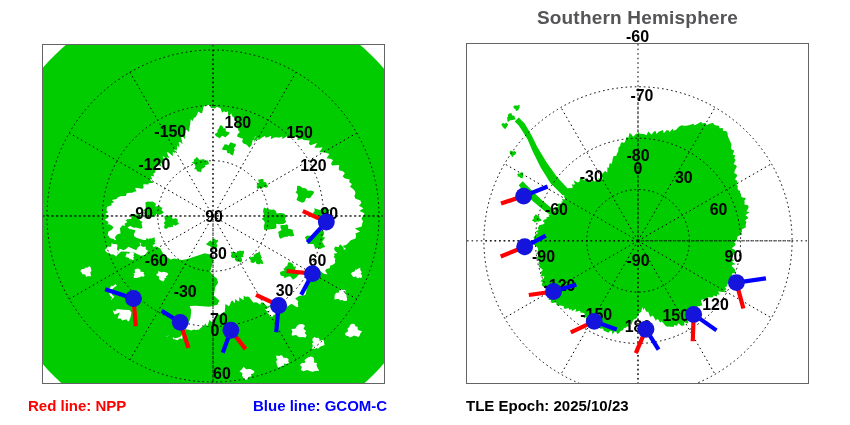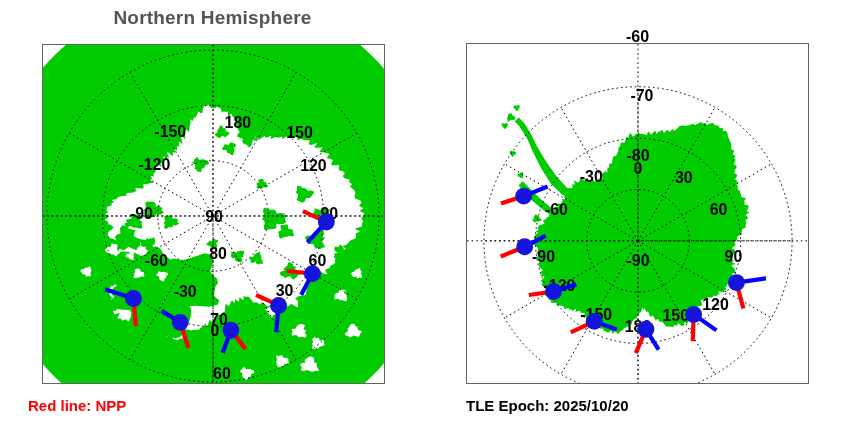--- a/index.html
+++ b/index.html
@@ -21,21 +21,20 @@
   .legend-row{position:absolute;left:0;top:392px;width:690px;height:33px;}
   .legend-item{position:absolute;font-size:15px;font-weight:bold;white-space:nowrap;}
   #legend-npp{left:28px;top:5px;}
   #legend-gcom{left:253px;top:5px;}
   #legend-epoch{left:466px;top:5px;}
 </style>
 </head>
 <body>
 
 <div class="panel" id="panel-north">
-  <div class="panel-title">Northern Hemisphere</div>
   <div class="plot-frame" id="frame-north">
     <svg class="map-svg" id="svg-north" viewBox="0 0 343 340" preserveAspectRatio="none">
         <defs>
           <clipPath id="clipN">
             <rect x="0" y="0" width="343" height="340"></rect>
           </clipPath>
         </defs>
         <g clip-path="url(#clipN)">
           <g fill="#00CC00" stroke="none">
             <path d="M 171.0,-55.0 L 175.0,-55.0 L 178.9,-54.9 L 182.9,-54.7 L 186.8,-54.4 L 190.8,-54.1 L 194.7,-53.8 L 198.7,-53.3 L 202.6,-52.8 L 206.5,-52.2 L 210.4,-51.6 L 214.3,-50.8 L 218.2,-50.0 L 222.1,-49.2 L 225.9,-48.3 L 229.8,-47.3 L 233.6,-46.2 L 237.4,-45.1 L 241.1,-43.9 L 244.9,-42.6 L 248.6,-41.3 L 252.3,-39.9 L 256.0,-38.5 L 259.7,-37.0 L 263.3,-35.4 L 266.9,-33.7 L 270.5,-32.0 L 274.1,-30.3 L 277.6,-28.4 L 281.1,-26.5 L 284.5,-24.6 L 287.9,-22.6 L 291.3,-20.5 L 294.6,-18.4 L 297.9,-16.2 L 301.2,-13.9 L 304.4,-11.6 L 307.6,-9.3 L 310.8,-6.9 L 313.9,-4.4 L 316.9,-1.9 L 319.9,0.7 L 322.9,3.3 L 325.8,6.0 L 328.7,8.7 L 331.5,11.5 L 334.3,14.3 L 337.0,17.2 L 339.7,20.1 L 342.3,23.1 L 344.9,26.1 L 347.4,29.1 L 349.9,32.2 L 352.3,35.4 L 354.6,38.6 L 356.9,41.8 L 359.2,45.1 L 361.4,48.4 L 363.5,51.7 L 365.6,55.1 L 367.6,58.5 L 369.5,61.9 L 371.4,65.4 L 373.3,68.9 L 375.0,72.5 L 376.7,76.1 L 378.4,79.7 L 380.0,83.3 L 381.5,87.0 L 382.9,90.7 L 384.3,94.4 L 385.6,98.1 L 386.9,101.9 L 388.1,105.6 L 389.2,109.4 L 390.3,113.2 L 391.3,117.1 L 392.2,120.9 L 393.0,124.8 L 393.8,128.7 L 394.6,132.6 L 395.2,136.5 L 395.8,140.4 L 396.3,144.3 L 396.8,148.3 L 397.1,152.2 L 397.4,156.2 L 397.7,160.1 L 397.9,164.1 L 398.0,168.0 L 398.0,172.0 L 398.0,176.0 L 397.9,179.9 L 397.7,183.9 L 397.4,187.8 L 397.1,191.8 L 396.8,195.7 L 396.3,199.7 L 395.8,203.6 L 395.2,207.5 L 394.6,211.4 L 393.8,215.3 L 393.0,219.2 L 392.2,223.1 L 391.3,226.9 L 390.3,230.8 L 389.2,234.6 L 388.1,238.4 L 386.9,242.1 L 385.6,245.9 L 384.3,249.6 L 382.9,253.3 L 381.5,257.0 L 380.0,260.7 L 378.4,264.3 L 376.7,267.9 L 375.0,271.5 L 373.3,275.1 L 371.4,278.6 L 369.5,282.1 L 367.6,285.5 L 365.6,288.9 L 363.5,292.3 L 361.4,295.6 L 359.2,298.9 L 356.9,302.2 L 354.6,305.4 L 352.3,308.6 L 349.9,311.8 L 347.4,314.9 L 344.9,317.9 L 342.3,320.9 L 339.7,323.9 L 337.0,326.8 L 334.3,329.7 L 331.5,332.5 L 328.7,335.3 L 325.8,338.0 L 322.9,340.7 L 319.9,343.3 L 316.9,345.9 L 313.9,348.4 L 310.8,350.9 L 307.6,353.3 L 304.4,355.6 L 301.2,357.9 L 297.9,360.2 L 294.6,362.4 L 291.3,364.5 L 287.9,366.6 L 284.5,368.6 L 281.1,370.5 L 277.6,372.4 L 274.1,374.3 L 270.5,376.0 L 266.9,377.7 L 263.3,379.4 L 259.7,381.0 L 256.0,382.5 L 252.3,383.9 L 248.6,385.3 L 244.9,386.6 L 241.1,387.9 L 237.4,389.1 L 233.6,390.2 L 229.8,391.3 L 225.9,392.3 L 222.1,393.2 L 218.2,394.0 L 214.3,394.8 L 210.4,395.6 L 206.5,396.2 L 202.6,396.8 L 198.7,397.3 L 194.7,397.8 L 190.8,398.1 L 186.8,398.4 L 182.9,398.7 L 178.9,398.9 L 175.0,399.0 L 171.0,399.0 L 167.0,399.0 L 163.1,398.9 L 159.1,398.7 L 155.2,398.4 L 151.2,398.1 L 147.3,397.8 L 143.3,397.3 L 139.4,396.8 L 135.5,396.2 L 131.6,395.6 L 127.7,394.8 L 123.8,394.0 L 119.9,393.2 L 116.1,392.3 L 112.2,391.3 L 108.4,390.2 L 104.6,389.1 L 100.9,387.9 L 97.1,386.6 L 93.4,385.3 L 89.7,383.9 L 86.0,382.5 L 82.3,381.0 L 78.7,379.4 L 75.1,377.7 L 71.5,376.0 L 67.9,374.3 L 64.4,372.4 L 60.9,370.5 L 57.5,368.6 L 54.1,366.6 L 50.7,364.5 L 47.4,362.4 L 44.1,360.2 L 40.8,357.9 L 37.6,355.6 L 34.4,353.3 L 31.2,350.9 L 28.1,348.4 L 25.1,345.9 L 22.1,343.3 L 19.1,340.7 L 16.2,338.0 L 13.3,335.3 L 10.5,332.5 L 7.7,329.7 L 5.0,326.8 L 2.3,323.9 L -0.3,320.9 L -2.9,317.9 L -5.4,314.9 L -7.9,311.8 L -10.3,308.6 L -12.6,305.4 L -14.9,302.2 L -17.2,298.9 L -19.4,295.6 L -21.5,292.3 L -23.6,288.9 L -25.6,285.5 L -27.5,282.1 L -29.4,278.6 L -31.3,275.1 L -33.0,271.5 L -34.7,267.9 L -36.4,264.3 L -38.0,260.7 L -39.5,257.0 L -40.9,253.3 L -42.3,249.6 L -43.6,245.9 L -44.9,242.1 L -46.1,238.4 L -47.2,234.6 L -48.3,230.8 L -49.3,226.9 L -50.2,223.1 L -51.0,219.2 L -51.8,215.3 L -52.6,211.4 L -53.2,207.5 L -53.8,203.6 L -54.3,199.7 L -54.8,195.7 L -55.1,191.8 L -55.4,187.8 L -55.7,183.9 L -55.9,179.9 L -56.0,176.0 L -56.0,172.0 L -56.0,168.0 L -55.9,164.1 L -55.7,160.1 L -55.4,156.2 L -55.1,152.2 L -54.8,148.3 L -54.3,144.3 L -53.8,140.4 L -53.2,136.5 L -52.6,132.6 L -51.8,128.7 L -51.0,124.8 L -50.2,120.9 L -49.3,117.1 L -48.3,113.2 L -47.2,109.4 L -46.1,105.6 L -44.9,101.9 L -43.6,98.1 L -42.3,94.4 L -40.9,90.7 L -39.5,87.0 L -38.0,83.3 L -36.4,79.7 L -34.7,76.1 L -33.0,72.5 L -31.3,68.9 L -29.4,65.4 L -27.5,61.9 L -25.6,58.5 L -23.6,55.1 L -21.5,51.7 L -19.4,48.4 L -17.2,45.1 L -14.9,41.8 L -12.6,38.6 L -10.3,35.4 L -7.9,32.2 L -5.4,29.1 L -2.9,26.1 L -0.3,23.1 L 2.3,20.1 L 5.0,17.2 L 7.7,14.3 L 10.5,11.5 L 13.3,8.7 L 16.2,6.0 L 19.1,3.3 L 22.1,0.7 L 25.1,-1.9 L 28.1,-4.4 L 31.2,-6.9 L 34.4,-9.3 L 37.6,-11.6 L 40.8,-13.9 L 44.1,-16.2 L 47.4,-18.4 L 50.7,-20.5 L 54.1,-22.6 L 57.5,-24.6 L 60.9,-26.5 L 64.4,-28.4 L 67.9,-30.3 L 71.5,-32.0 L 75.1,-33.7 L 78.7,-35.4 L 82.3,-37.0 L 86.0,-38.5 L 89.7,-39.9 L 93.4,-41.3 L 97.1,-42.6 L 100.9,-43.9 L 104.6,-45.1 L 108.4,-46.2 L 112.2,-47.3 L 116.1,-48.3 L 119.9,-49.2 L 123.8,-50.0 L 127.7,-50.8 L 131.6,-51.6 L 135.5,-52.2 L 139.4,-52.8 L 143.3,-53.3 L 147.3,-53.8 L 151.2,-54.1 L 155.2,-54.4 L 159.1,-54.7 L 163.1,-54.9 L 167.0,-55.0 L 171.0,-55.0 Z M 171.0,63.7 L 169.1,63.3 L 167.1,60.0 L 165.2,60.8 L 163.2,60.9 L 161.4,62.1 L 160.1,68.7 L 158.3,68.4 L 156.2,66.9 L 154.9,70.2 L 153.5,72.8 L 151.8,73.2 L 150.7,76.5 L 148.6,74.8 L 148.0,79.7 L 147.3,83.4 L 146.8,87.5 L 144.5,85.3 L 143.0,85.7 L 143.1,90.8 L 142.9,94.8 L 140.2,91.8 L 138.9,92.6 L 140.4,99.8 L 137.7,97.3 L 136.5,98.1 L 137.3,103.0 L 134.9,101.2 L 134.8,103.9 L 134.5,106.1 L 132.2,104.9 L 133.1,108.9 L 130.6,107.4 L 130.6,109.8 L 130.4,111.8 L 126.3,108.2 L 124.4,107.9 L 127.0,113.7 L 124.5,112.5 L 125.5,115.8 L 120.2,111.5 L 121.7,115.3 L 121.5,117.0 L 121.7,119.2 L 120.3,119.5 L 117.9,118.9 L 119.6,122.4 L 116.0,120.7 L 114.9,121.5 L 114.1,122.6 L 112.5,122.9 L 114.0,125.8 L 112.9,126.6 L 113.1,128.4 L 111.5,128.8 L 111.0,130.0 L 112.0,132.2 L 108.4,131.4 L 109.3,133.5 L 109.9,135.3 L 107.0,135.0 L 111.3,138.9 L 108.5,138.8 L 106.3,139.1 L 106.0,140.3 L 102.3,140.0 L 100.5,140.6 L 101.2,142.4 L 101.1,143.8 L 100.0,144.7 L 93.1,143.6 L 93.0,145.1 L 94.2,147.0 L 91.7,147.7 L 89.7,148.7 L 84.4,148.8 L 83.8,150.3 L 83.4,151.8 L 77.8,152.2 L 75.0,153.3 L 74.1,154.9 L 69.2,155.9 L 71.6,158.0 L 68.7,159.4 L 69.2,161.3 L 64.5,162.7 L 64.1,164.5 L 64.0,166.4 L 65.5,168.3 L 62.6,170.1 L 66.0,172.0 L 65.3,173.8 L 62.1,175.8 L 65.2,177.5 L 66.1,179.3 L 62.7,181.5 L 67.4,182.9 L 61.6,185.4 L 63.6,187.1 L 65.6,188.7 L 64.3,190.8 L 66.5,192.3 L 67.2,194.1 L 71.0,195.1 L 72.6,196.5 L 71.5,198.7 L 68.8,201.3 L 73.3,201.9 L 68.3,205.4 L 70.1,206.7 L 74.4,207.1 L 74.4,209.1 L 74.8,210.9 L 74.3,213.1 L 73.3,215.5 L 73.4,217.5 L 73.5,219.5 L 69.4,223.7 L 70.0,225.7 L 72.1,226.8 L 70.1,230.3 L 70.1,232.6 L 71.7,234.0 L 69.5,237.9 L 70.8,239.6 L 66.8,245.0 L 67.5,247.2 L 66.8,250.5 L 67.8,252.6 L 69.6,254.1 L 66.7,259.5 L 71.0,258.9 L 72.1,261.0 L 70.4,265.8 L 70.8,268.7 L 71.9,271.1 L 77.3,269.0 L 74.9,275.0 L 78.2,275.0 L 79.6,277.1 L 83.8,275.9 L 85.3,277.8 L 88.1,278.2 L 90.2,279.3 L 91.3,281.7 L 93.3,283.0 L 95.0,284.6 L 99.8,281.7 L 101.5,283.3 L 102.2,286.5 L 104.3,287.5 L 106.7,288.0 L 110.1,286.5 L 113.9,284.2 L 114.7,287.5 L 115.6,290.8 L 117.7,291.8 L 120.5,291.0 L 123.5,289.6 L 124.4,293.5 L 127.5,291.5 L 130.0,291.1 L 130.8,295.8 L 133.0,296.3 L 135.1,297.1 L 138.0,295.0 L 140.1,296.1 L 143.4,291.6 L 145.7,290.8 L 148.3,288.9 L 150.7,287.1 L 152.5,289.0 L 155.0,286.1 L 156.9,286.4 L 159.2,284.0 L 161.2,283.5 L 163.5,279.9 L 165.2,283.6 L 167.4,276.4 L 169.1,278.1 L 171.0,278.8 L 172.8,275.0 L 174.5,270.9 L 176.2,270.9 L 178.0,271.7 L 179.7,271.1 L 181.2,268.7 L 182.8,268.5 L 183.5,260.6 L 185.2,261.6 L 187.0,262.7 L 188.2,260.7 L 189.2,257.7 L 190.7,257.2 L 192.9,259.8 L 193.4,255.5 L 195.4,257.2 L 197.3,258.1 L 197.5,253.5 L 199.7,255.4 L 201.8,256.5 L 201.8,252.1 L 203.9,253.4 L 205.4,252.9 L 207.3,253.5 L 211.7,259.3 L 213.3,258.8 L 215.3,259.0 L 218.5,261.4 L 219.3,259.1 L 221.2,258.9 L 225.9,263.3 L 227.5,262.4 L 229.3,261.8 L 233.3,264.4 L 236.3,265.2 L 236.9,262.7 L 240.7,264.5 L 241.6,262.4 L 245.3,263.8 L 247.1,262.7 L 250.3,263.2 L 253.0,263.1 L 256.7,263.9 L 256.5,260.6 L 256.4,257.4 L 262.1,260.0 L 263.5,258.3 L 262.5,254.4 L 267.3,255.7 L 267.9,253.3 L 270.8,252.8 L 269.9,249.3 L 275.3,250.6 L 275.6,248.0 L 272.5,243.1 L 273.8,241.4 L 278.3,241.7 L 279.3,239.7 L 277.4,235.9 L 282.5,236.4 L 279.4,232.1 L 280.2,230.1 L 286.2,230.7 L 283.8,227.0 L 285.1,225.2 L 288.5,224.3 L 288.9,222.0 L 291.9,220.8 L 293.9,219.2 L 293.6,216.6 L 296.0,215.1 L 297.5,213.1 L 300.8,211.7 L 297.0,208.1 L 298.7,206.2 L 305.0,205.4 L 301.5,202.1 L 305.6,200.6 L 307.6,198.5 L 309.6,196.4 L 314.3,194.7 L 314.9,192.2 L 314.3,189.6 L 318.9,187.5 L 313.6,184.5 L 320.7,182.5 L 321.0,179.9 L 321.9,177.3 L 320.2,174.6 L 321.9,172.0 L 323.4,169.3 L 318.4,166.9 L 322.3,164.1 L 317.8,161.7 L 320.1,159.0 L 319.3,156.4 L 314.0,154.4 L 313.2,152.0 L 314.3,149.3 L 313.7,146.8 L 311.6,144.7 L 308.8,142.7 L 310.7,139.7 L 307.9,137.9 L 308.5,135.2 L 303.3,134.1 L 301.4,132.1 L 303.6,128.9 L 301.7,127.0 L 297.7,125.9 L 297.5,123.5 L 298.0,120.7 L 290.6,121.2 L 289.8,119.1 L 291.8,115.7 L 288.9,114.5 L 285.2,113.8 L 288.1,109.7 L 285.3,108.6 L 281.9,108.0 L 277.8,107.8 L 281.3,103.1 L 276.8,103.3 L 272.9,103.3 L 275.8,98.6 L 269.0,100.8 L 267.4,99.4 L 268.3,96.0 L 265.0,95.9 L 262.0,95.6 L 260.5,94.2 L 255.7,95.7 L 256.9,91.9 L 252.9,92.9 L 249.8,93.2 L 247.2,93.1 L 245.9,91.6 L 240.8,94.5 L 240.6,92.0 L 237.1,93.2 L 235.2,92.7 L 232.7,93.1 L 229.1,94.9 L 229.6,91.4 L 226.6,92.6 L 224.0,93.4 L 223.2,91.6 L 220.4,93.0 L 216.9,95.5 L 216.3,93.6 L 212.2,97.7 L 213.8,91.6 L 211.3,92.8 L 208.7,94.7 L 207.3,94.2 L 205.0,95.6 L 205.5,90.7 L 203.8,90.8 L 202.6,89.8 L 201.6,87.8 L 199.7,88.6 L 199.1,85.4 L 196.9,87.1 L 196.1,84.6 L 195.1,82.1 L 194.3,78.5 L 193.6,74.1 L 192.0,73.0 L 190.5,71.6 L 189.2,68.7 L 186.7,73.1 L 185.8,66.6 L 183.8,67.6 L 182.1,66.7 L 180.1,68.2 L 178.6,63.5 L 176.7,62.8 L 174.8,62.1 L 172.9,63.9 L 171.0,63.4 Z" fill-rule="evenodd"></path>
@@ -157,20 +156,21 @@
               <line x1="237" y1="262" x2="234.6" y2="288.9" stroke="#0000FF" stroke-width="4.2"></line>
               <circle cx="237" cy="262" r="8.5" fill="#1414DC"></circle>
             </g>
           </g>
         </g>
       </svg>
   </div>
 </div>
 
 <div class="panel" id="panel-south">
+  <div class="panel-title">Southern Hemisphere</div>
   <div class="plot-frame" id="frame-south">
     <svg class="map-svg" id="svg-south" viewBox="0 0 343 341" preserveAspectRatio="none">
         <defs>
           <clipPath id="clipS">
             <rect x="0" y="0" width="343" height="341"></rect>
           </clipPath>
         </defs>
         <g clip-path="url(#clipS)">
           <g fill="#00CC00" stroke="none">
             <polygon points="172.0,88.3 173.7,90.3 175.4,90.3 177.1,90.6 178.7,90.9 180.4,91.9 182.4,87.9 184.0,89.4 185.5,91.3 187.6,88.5 189.5,87.3 190.7,90.6 193.0,88.0 194.9,87.5 196.9,86.5 198.0,89.9 200.6,86.8 202.5,86.7 203.7,88.8 206.7,85.2 208.0,87.3 210.3,86.2 213.4,82.9 215.9,81.8 217.8,82.3 219.9,82.3 222.2,81.9 224.7,81.2 227.5,80.2 229.0,81.7 232.1,80.1 235.4,78.2 236.9,79.9 239.8,79.1 240.9,81.4 244.1,80.3 247.5,79.1 248.7,81.3 250.9,81.9 253.3,82.3 254.2,84.8 257.2,84.6 257.7,87.5 260.6,87.4 262.0,89.3 262.3,92.3 263.2,94.5 264.2,96.7 265.1,98.9 266.0,101.0 265.5,104.5 266.5,106.4 268.8,107.1 267.3,111.3 269.7,111.8 268.9,115.2 270.2,116.8 268.2,120.9 270.3,121.7 271.5,123.3 269.3,127.3 268.9,129.9 270.9,130.8 271.8,132.5 269.6,136.1 271.2,137.2 272.1,138.8 271.2,141.4 272.4,142.8 272.2,144.9 272.6,146.8 274.6,147.7 274.7,149.7 275.7,151.2 275.5,153.2 277.1,154.5 280.6,155.0 279.0,157.6 279.3,159.4 279.0,161.4 282.6,162.1 283.3,163.8 282.7,165.8 281.0,168.2 284.2,169.2 280.1,172.0 281.8,173.5 283.1,175.0 279.8,177.4 281.0,179.0 280.6,180.8 280.2,182.6 280.6,184.3 276.3,186.5 276.7,188.1 276.0,189.8 277.0,191.4 272.2,193.3 271.9,194.9 271.7,196.4 270.8,198.0 268.8,199.5 270.2,201.1 269.6,202.6 268.1,204.0 266.3,205.4 269.6,207.2 269.6,208.8 269.6,210.3 268.3,211.7 267.6,213.1 266.3,214.5 266.5,216.0 268.5,218.0 266.3,219.1 270.3,221.6 266.3,222.2 266.6,223.9 269.3,226.3 269.6,228.0 270.6,230.0 266.9,230.5 266.8,232.1 266.4,233.7 266.4,235.4 266.5,237.1 265.4,238.4 265.0,240.0 262.9,240.8 261.7,241.9 261.9,243.8 259.6,244.4 261.0,246.9 259.0,247.6 259.5,249.7 255.4,249.1 252.4,249.0 254.3,252.0 251.5,252.0 251.5,253.9 247.9,253.1 247.4,254.6 245.6,255.1 242.8,254.7 241.5,255.5 242.4,258.1 238.6,256.7 236.9,257.0 235.3,257.5 235.8,259.8 236.7,262.7 235.4,263.4 233.8,263.8 231.9,263.8 231.4,265.3 233.3,269.7 232.3,270.9 231.7,272.5 229.9,272.6 227.4,271.7 227.1,273.9 227.0,276.2 225.3,276.4 223.8,276.9 221.7,276.4 222.7,280.7 221.2,281.2 218.5,279.6 218.7,282.9 217.2,283.3 215.5,283.4 212.7,281.0 211.7,282.3 210.7,283.6 208.6,282.5 207.9,284.7 206.3,284.5 204.6,284.4 203.0,284.2 201.6,284.3 199.8,283.7 197.5,280.7 195.5,278.8 194.5,280.4 192.2,276.8 190.9,276.9 190.0,278.6 187.8,274.3 186.3,273.0 185.3,274.1 184.1,274.3 182.1,268.8 181.1,269.9 179.8,268.3 178.4,265.4 177.5,267.9 176.2,264.6 175.4,269.1 174.3,270.1 173.1,270.9 172.0,272.6 170.8,275.7 169.5,276.3 168.3,276.9 167.0,277.9 165.3,282.7 164.3,279.8 162.4,285.0 161.1,284.0 159.5,285.8 158.2,285.3 156.2,288.4 154.7,288.5 152.7,291.0 151.0,291.7 150.1,289.2 148.7,288.9 146.3,292.0 145.6,288.8 144.2,288.4 142.0,290.4 140.6,289.6 139.2,289.0 137.7,288.8 136.9,286.5 135.5,286.1 133.8,286.4 132.8,284.7 132.2,282.5 130.2,283.2 128.6,283.2 128.8,279.5 126.1,281.5 124.1,282.0 123.7,279.7 121.6,280.3 120.0,280.0 119.8,277.5 120.1,274.3 117.3,275.8 118.5,271.6 117.6,270.5 116.0,270.3 114.1,270.3 113.8,268.3 111.5,268.9 109.1,269.4 109.8,266.3 105.4,268.9 105.3,266.8 102.8,267.2 102.2,265.6 99.1,266.4 97.2,266.1 97.5,263.7 95.5,263.3 93.4,263.0 90.8,263.1 89.9,261.7 89.9,259.7 85.9,260.6 84.2,259.7 84.5,257.5 81.8,257.3 83.2,254.4 81.4,253.5 78.8,253.1 81.4,249.7 79.5,248.9 80.2,246.6 78.3,245.8 77.3,244.4 75.7,243.3 75.1,241.8 76.2,239.5 73.8,238.7 77.5,235.4 77.7,233.6 73.3,233.5 75.6,231.0 73.5,230.0 76.3,227.4 75.0,226.2 73.2,225.0 72.4,223.6 72.8,221.8 71.7,220.4 73.4,218.4 71.7,217.1 70.2,215.8 70.7,214.0 72.6,212.1 69.5,210.9 70.9,209.2 71.5,207.5 71.4,205.9 70.6,204.4 68.9,202.9 66.4,201.3 68.1,199.6 68.9,198.0 67.7,196.4 66.8,194.7 68.2,193.1 68.8,191.5 71.7,190.1 69.0,188.3 72.1,187.0 71.0,185.2 72.1,183.8 72.5,182.2 76.6,181.3 78.2,180.1 76.1,178.1 77.7,176.9 80.1,175.9 79.9,174.3 82.9,173.6 81.8,171.8 86.3,171.6 88.8,171.0 86.2,168.6 88.9,168.1 87.5,166.1 88.8,165.0 89.6,163.9 92.1,163.4 90.8,161.3 92.2,160.4 96.2,160.8 94.6,158.6 96.6,158.1 95.4,155.9 99.3,156.5 97.8,154.1 97.5,152.3 101.5,153.2 102.1,152.1 101.5,150.1 103.1,149.6 100.0,145.7 101.5,145.0 103.4,144.8 105.9,145.0 106.3,143.7 105.3,141.1 108.0,141.6 108.5,140.3 107.1,137.1 111.3,139.2 112.7,138.7 113.5,137.6 113.3,135.5 115.0,135.4 118.5,137.3 118.1,134.9 122.3,137.9 124.1,138.2 126.0,138.7 125.1,135.6 128.8,138.5 129.5,137.5 129.7,135.8 132.6,138.1 131.9,134.7 134.0,136.0 135.5,136.3 136.4,135.7 135.1,130.9 136.3,130.5 137.1,129.5 138.1,128.8 138.8,127.4 141.1,129.6 141.2,126.8 141.3,124.0 142.9,124.4 143.1,121.4 143.8,119.8 145.5,120.7 146.1,118.2 146.6,115.5 147.3,113.0 148.7,112.7 150.1,112.7 150.9,110.0 152.0,108.7 152.5,103.7 153.9,103.1 154.8,99.3 156.3,98.8 158.0,99.7 159.3,97.5 160.5,93.4 162.2,94.6 163.5,89.6 165.2,90.5 167.1,93.2 168.7,91.7 170.3,90.0 172.0,90.6"></polygon>
@@ -260,14 +260,15 @@
             </g>
           </g>
         </g>
       </svg>
   </div>
 <div style="position: absolute; left: 0px; top: 28px; width: 100%; text-align: center; font-size: 16px; font-weight: bold; color: rgb(0, 0, 0);">-60</div>
   </div>
 
 <div class="legend-row">
   <div class="legend-item" id="legend-npp" style="color: rgb(255, 0, 0);">Red line: NPP</div>
-  <div class="legend-item" id="legend-epoch" style="color: rgb(0, 0, 0);">TLE Epoch: 2025/10/20</div>
+  <div class="legend-item" id="legend-gcom" style="color: rgb(0, 0, 255);">Blue line: GCOM-C</div>
+  <div class="legend-item" id="legend-epoch" style="color: rgb(0, 0, 0);">TLE Epoch: 2025/10/23</div>
 </div>
 
 </body></html>

